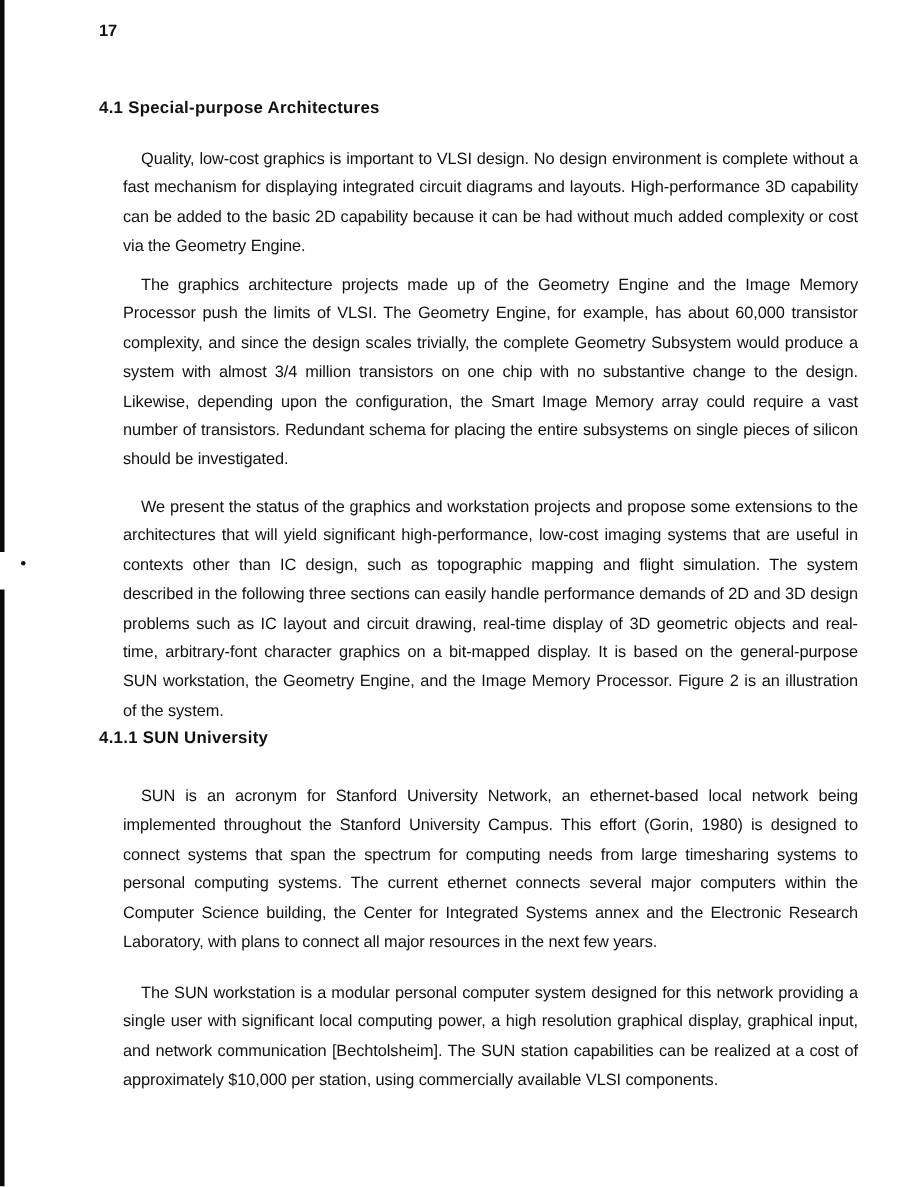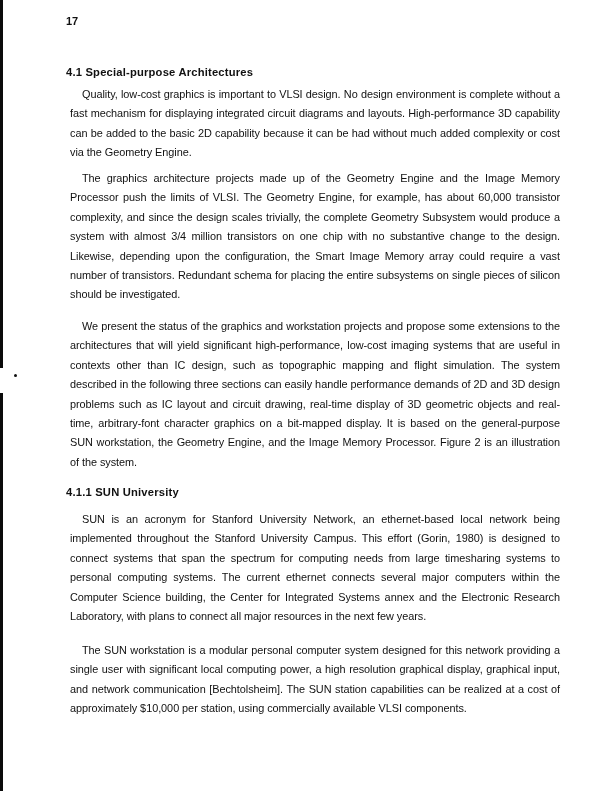--- a/index.html
+++ b/index.html
@@ -63,21 +63,21 @@
     }
     .para {
       position: absolute;
       left: 0;
       width: 490px;
       font-size: 10.9px;
       line-height: 19.4px;
       text-align: justify;
       text-indent: 12px;
       letter-spacing: -0.05px;
-      margin: 4px;
+      margin: 16px;
     }
   </style>
 </head>
 <body>
 
 <div class="scan-edge-top"></div>
 <div class="scan-edge-bottom"></div>
 <div class="scan-dot"></div>
 
 <div class="page">

